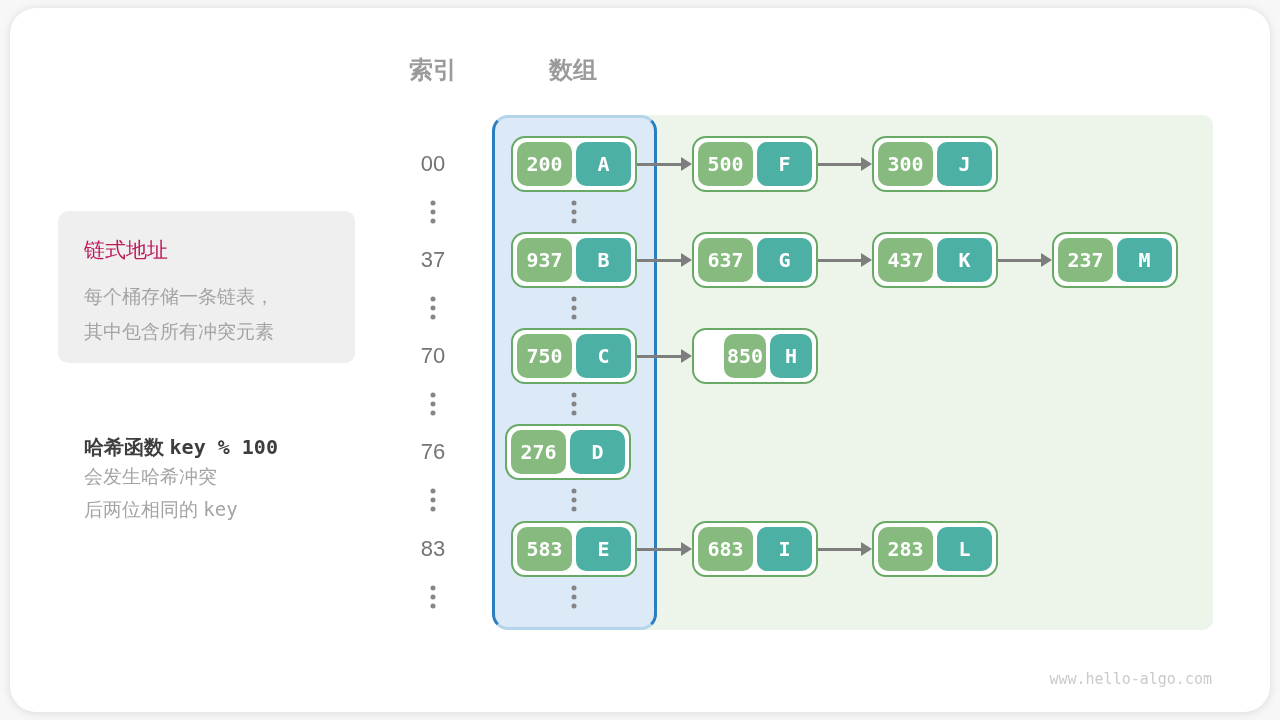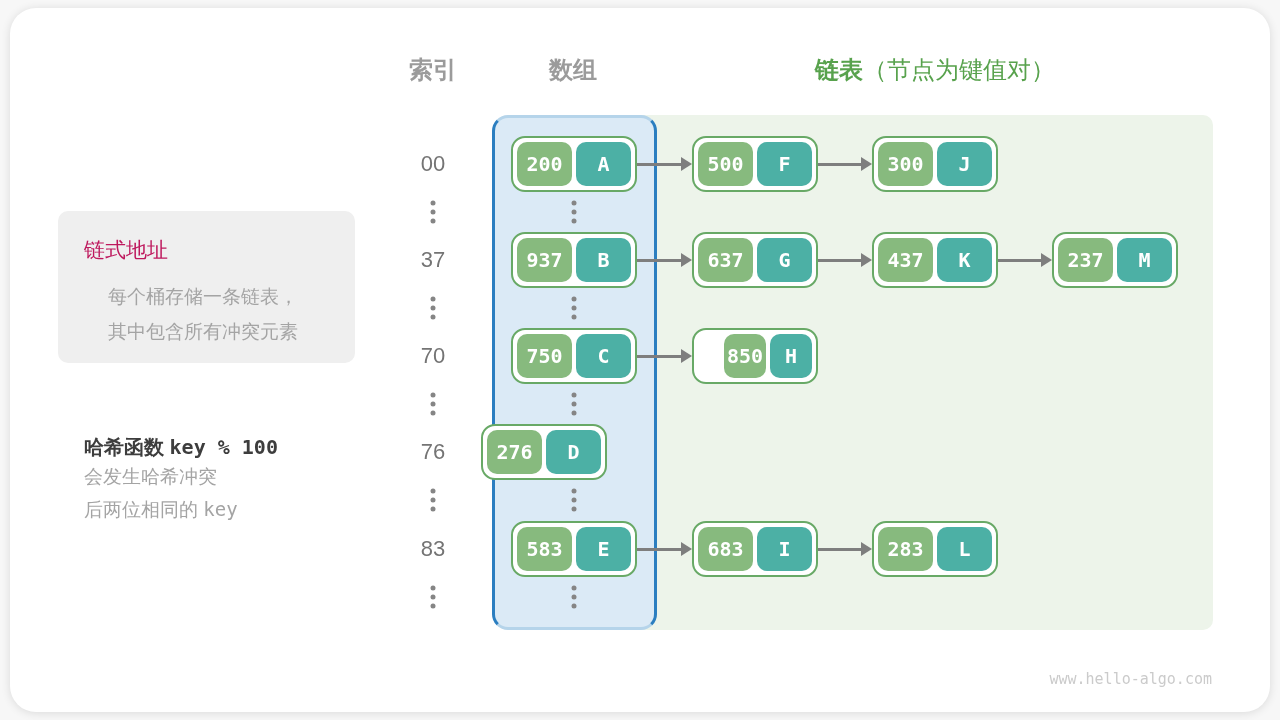--- a/index.html
+++ b/index.html
@@ -79,21 +79,21 @@
     font-size:22px;color:#747474;z-index:2;white-space:nowrap;
   }
 
   
   .info-box{
     position:absolute;left:58px;top:211px;width:297px;height:152px;
     box-sizing:border-box;background:#efefef;border-radius:10px;
     padding:25px 26px;
   }
   .info-title{font-size:21px;font-weight:normal;color:#be185d;margin-bottom:15px;}
-  .info-line{font-size:19px;color:#a4a4a4;line-height:35px;white-space:nowrap;margin-left:24px;}
+  .info-line{font-size:19px;color:#a4a4a4;line-height:35px;white-space:nowrap;}
 
   
   .hash-note{position:absolute;left:84px;top:434px;}
   .hash-title{font-size:20px;font-weight:bold;color:#3d3d3d;white-space:nowrap;}
   .hash-title .code{font-family:"DejaVu Sans Mono", monospace;}
   .hash-line{font-size:19px;color:#a4a4a4;line-height:32px;white-space:nowrap;}
   .hash-line .code{font-family:"DejaVu Sans Mono", monospace;}
   .hash-line:first-of-type{margin-top:10px;}
 
   
@@ -105,21 +105,20 @@
 </style>
 </head>
 <body style="--key-bg: #87ba7e; --val-bg: #4cb0a5; --node-border: #68a966; --array-bg: #dbeaf6; --array-border: #2b7ec0; --list-bg: #edf4ea; --arrow: #7e7e7e; --green-text: #58a24d;">
 
 <div class="card"></div>
 
 <div class="stage">
 
   <div class="col-header" style="left:433px;top:54px;">索引</div>
   <div class="col-header" style="left:573px;top:54px;">数组</div>
-  <div class="list-header" style="left:935px;top:54px;"><b>链表</b><span>（节点为键值对）</span></div>
 
   <div class="list-bg"></div>
   <div class="array-col"></div>
 
   <div class="info-box">
     <div class="info-title">链式地址</div>
     <div class="info-line">每个桶存储一条链表，</div>
     <div class="info-line">其中包含所有冲突元素</div>
   </div>
 
@@ -206,21 +205,21 @@
       <i></i>
       <i></i>
       <i></i>
     </div>
     <div class="dots" style="left: 574px; top: 404px;">
       <i></i>
       <i></i>
       <i></i>
     </div>
     <div class="idx" style="left: 433px; top: 452px;">76</div>
-    <div class="pair-node" style="left: 544px; top: 452px;">
+    <div class="pair-node" style="left: 568px; top: 452px;">
       <div class="cell key">276</div>
       <div class="cell val">D</div>
     </div>
     <div class="dots" style="left: 433px; top: 500px;">
       <i></i>
       <i></i>
       <i></i>
     </div>
     <div class="dots" style="left: 574px; top: 500px;">
       <i></i>

